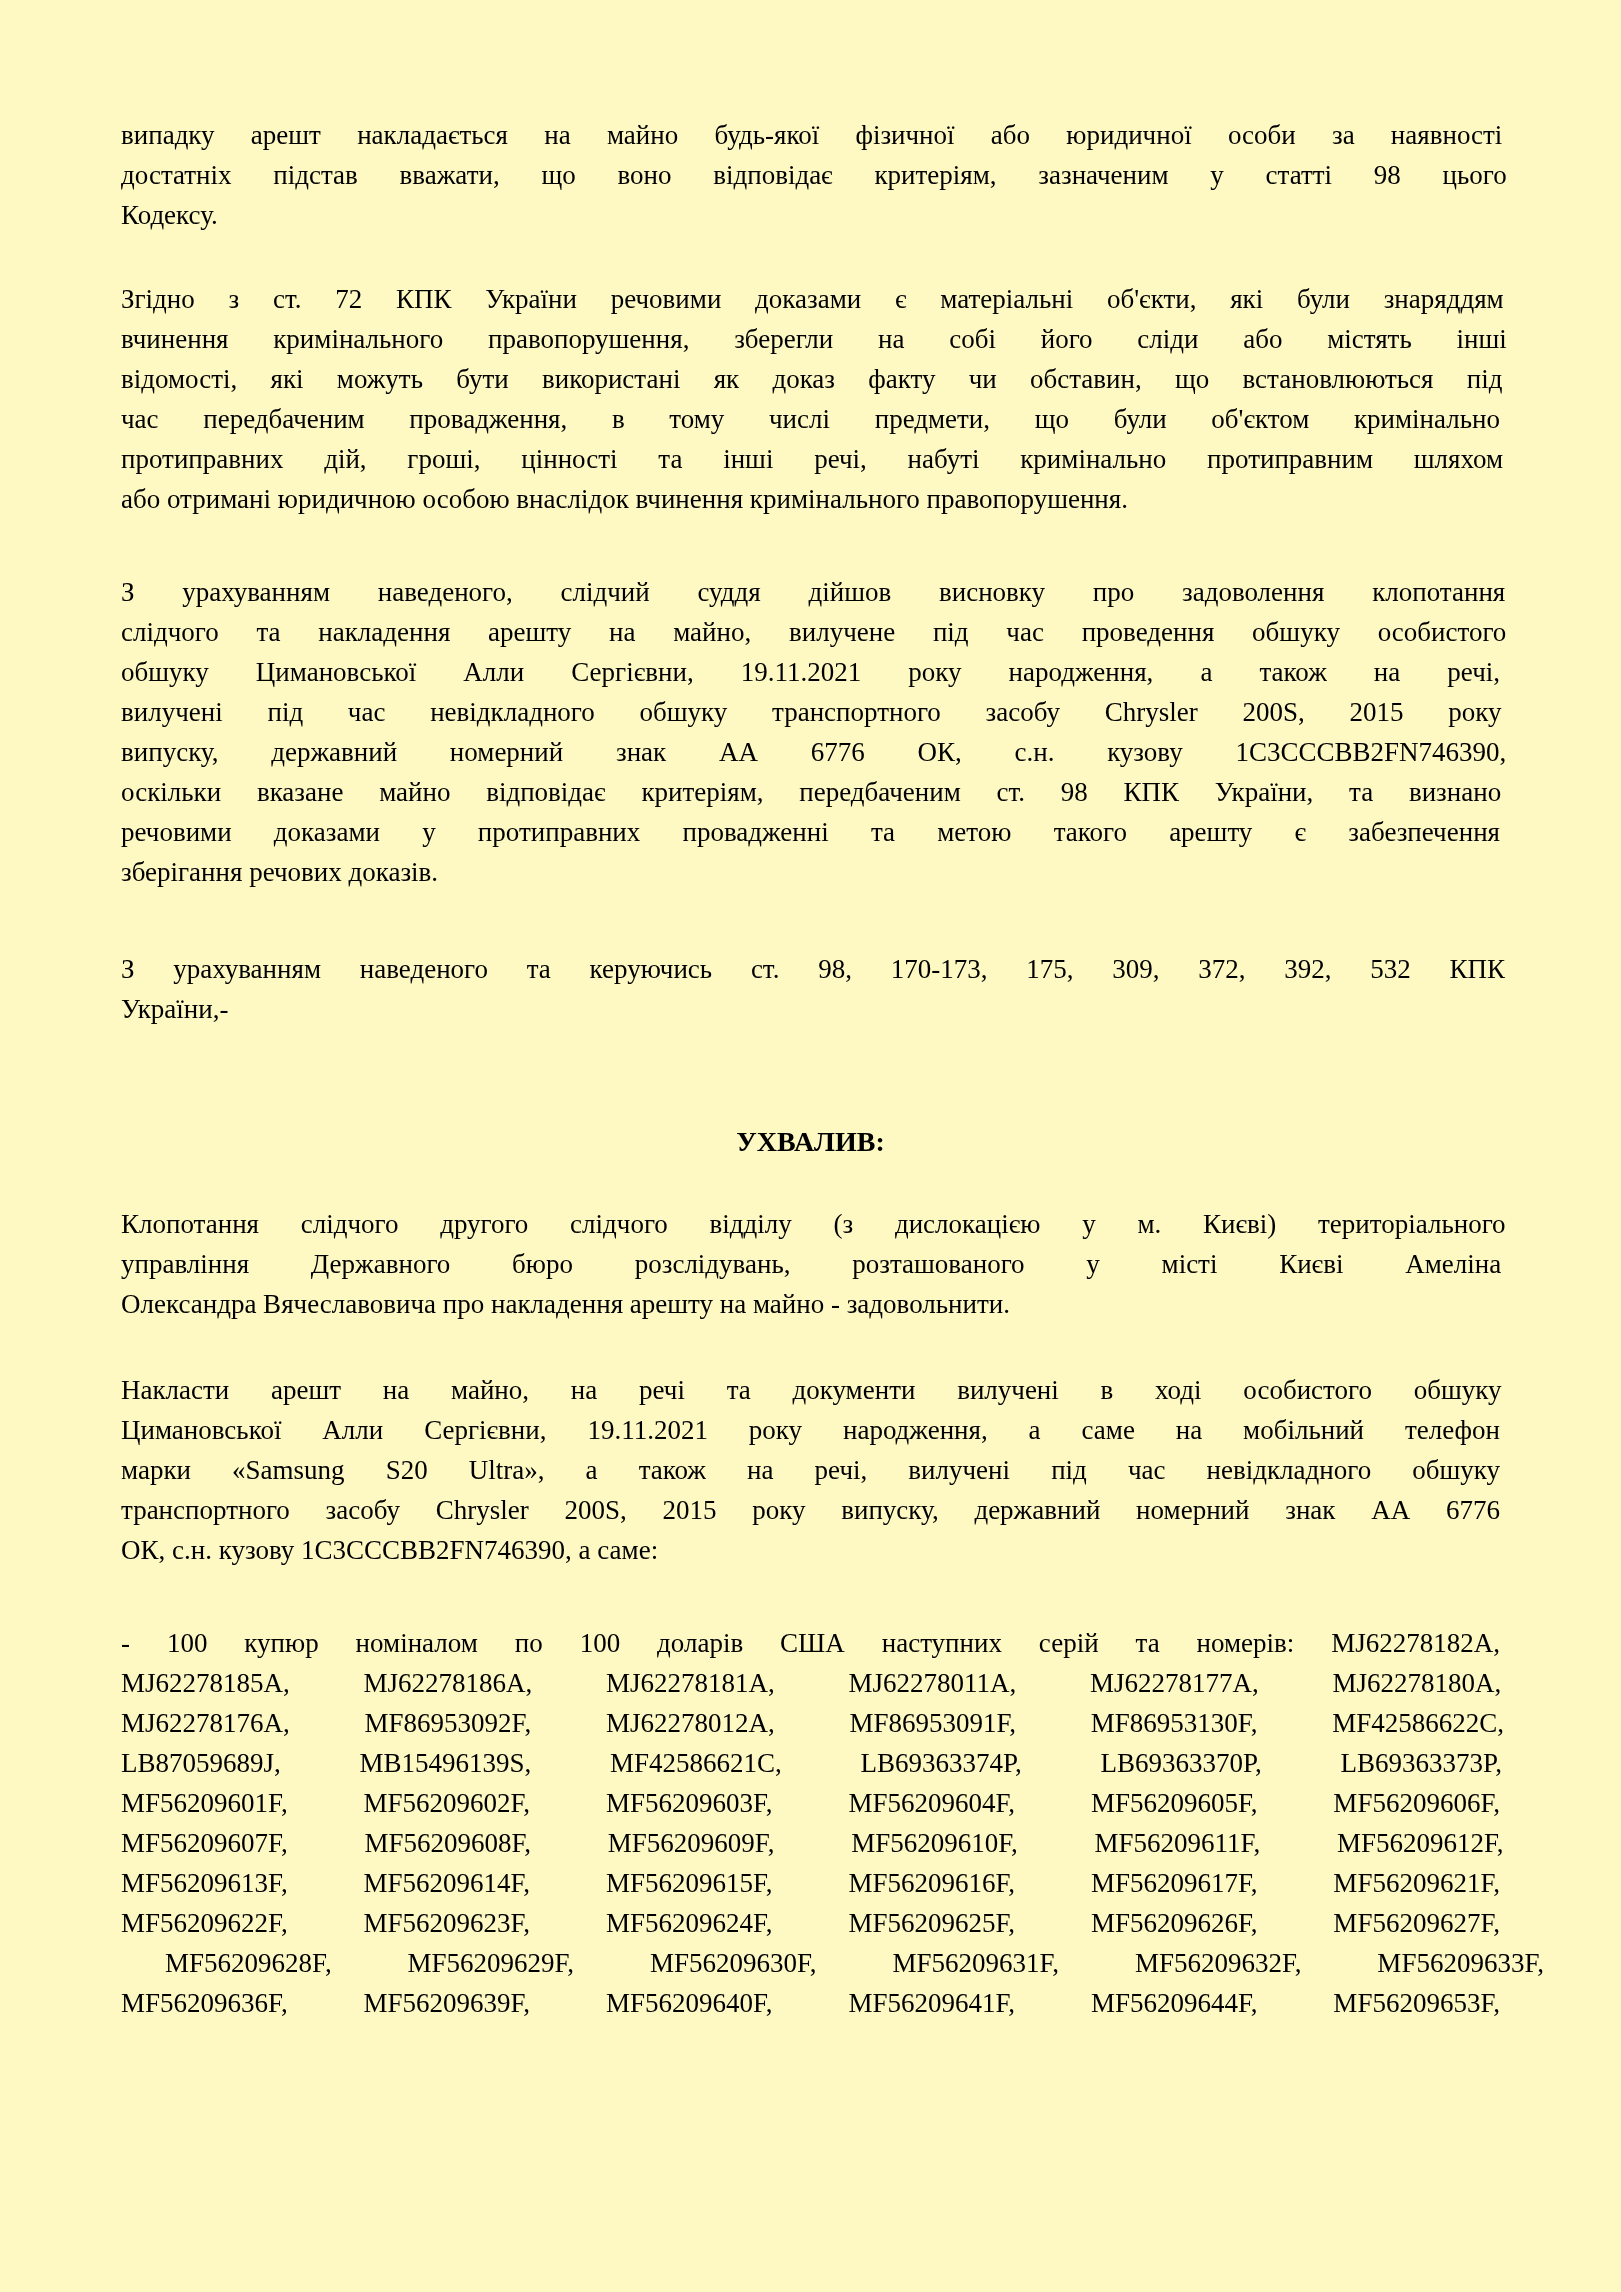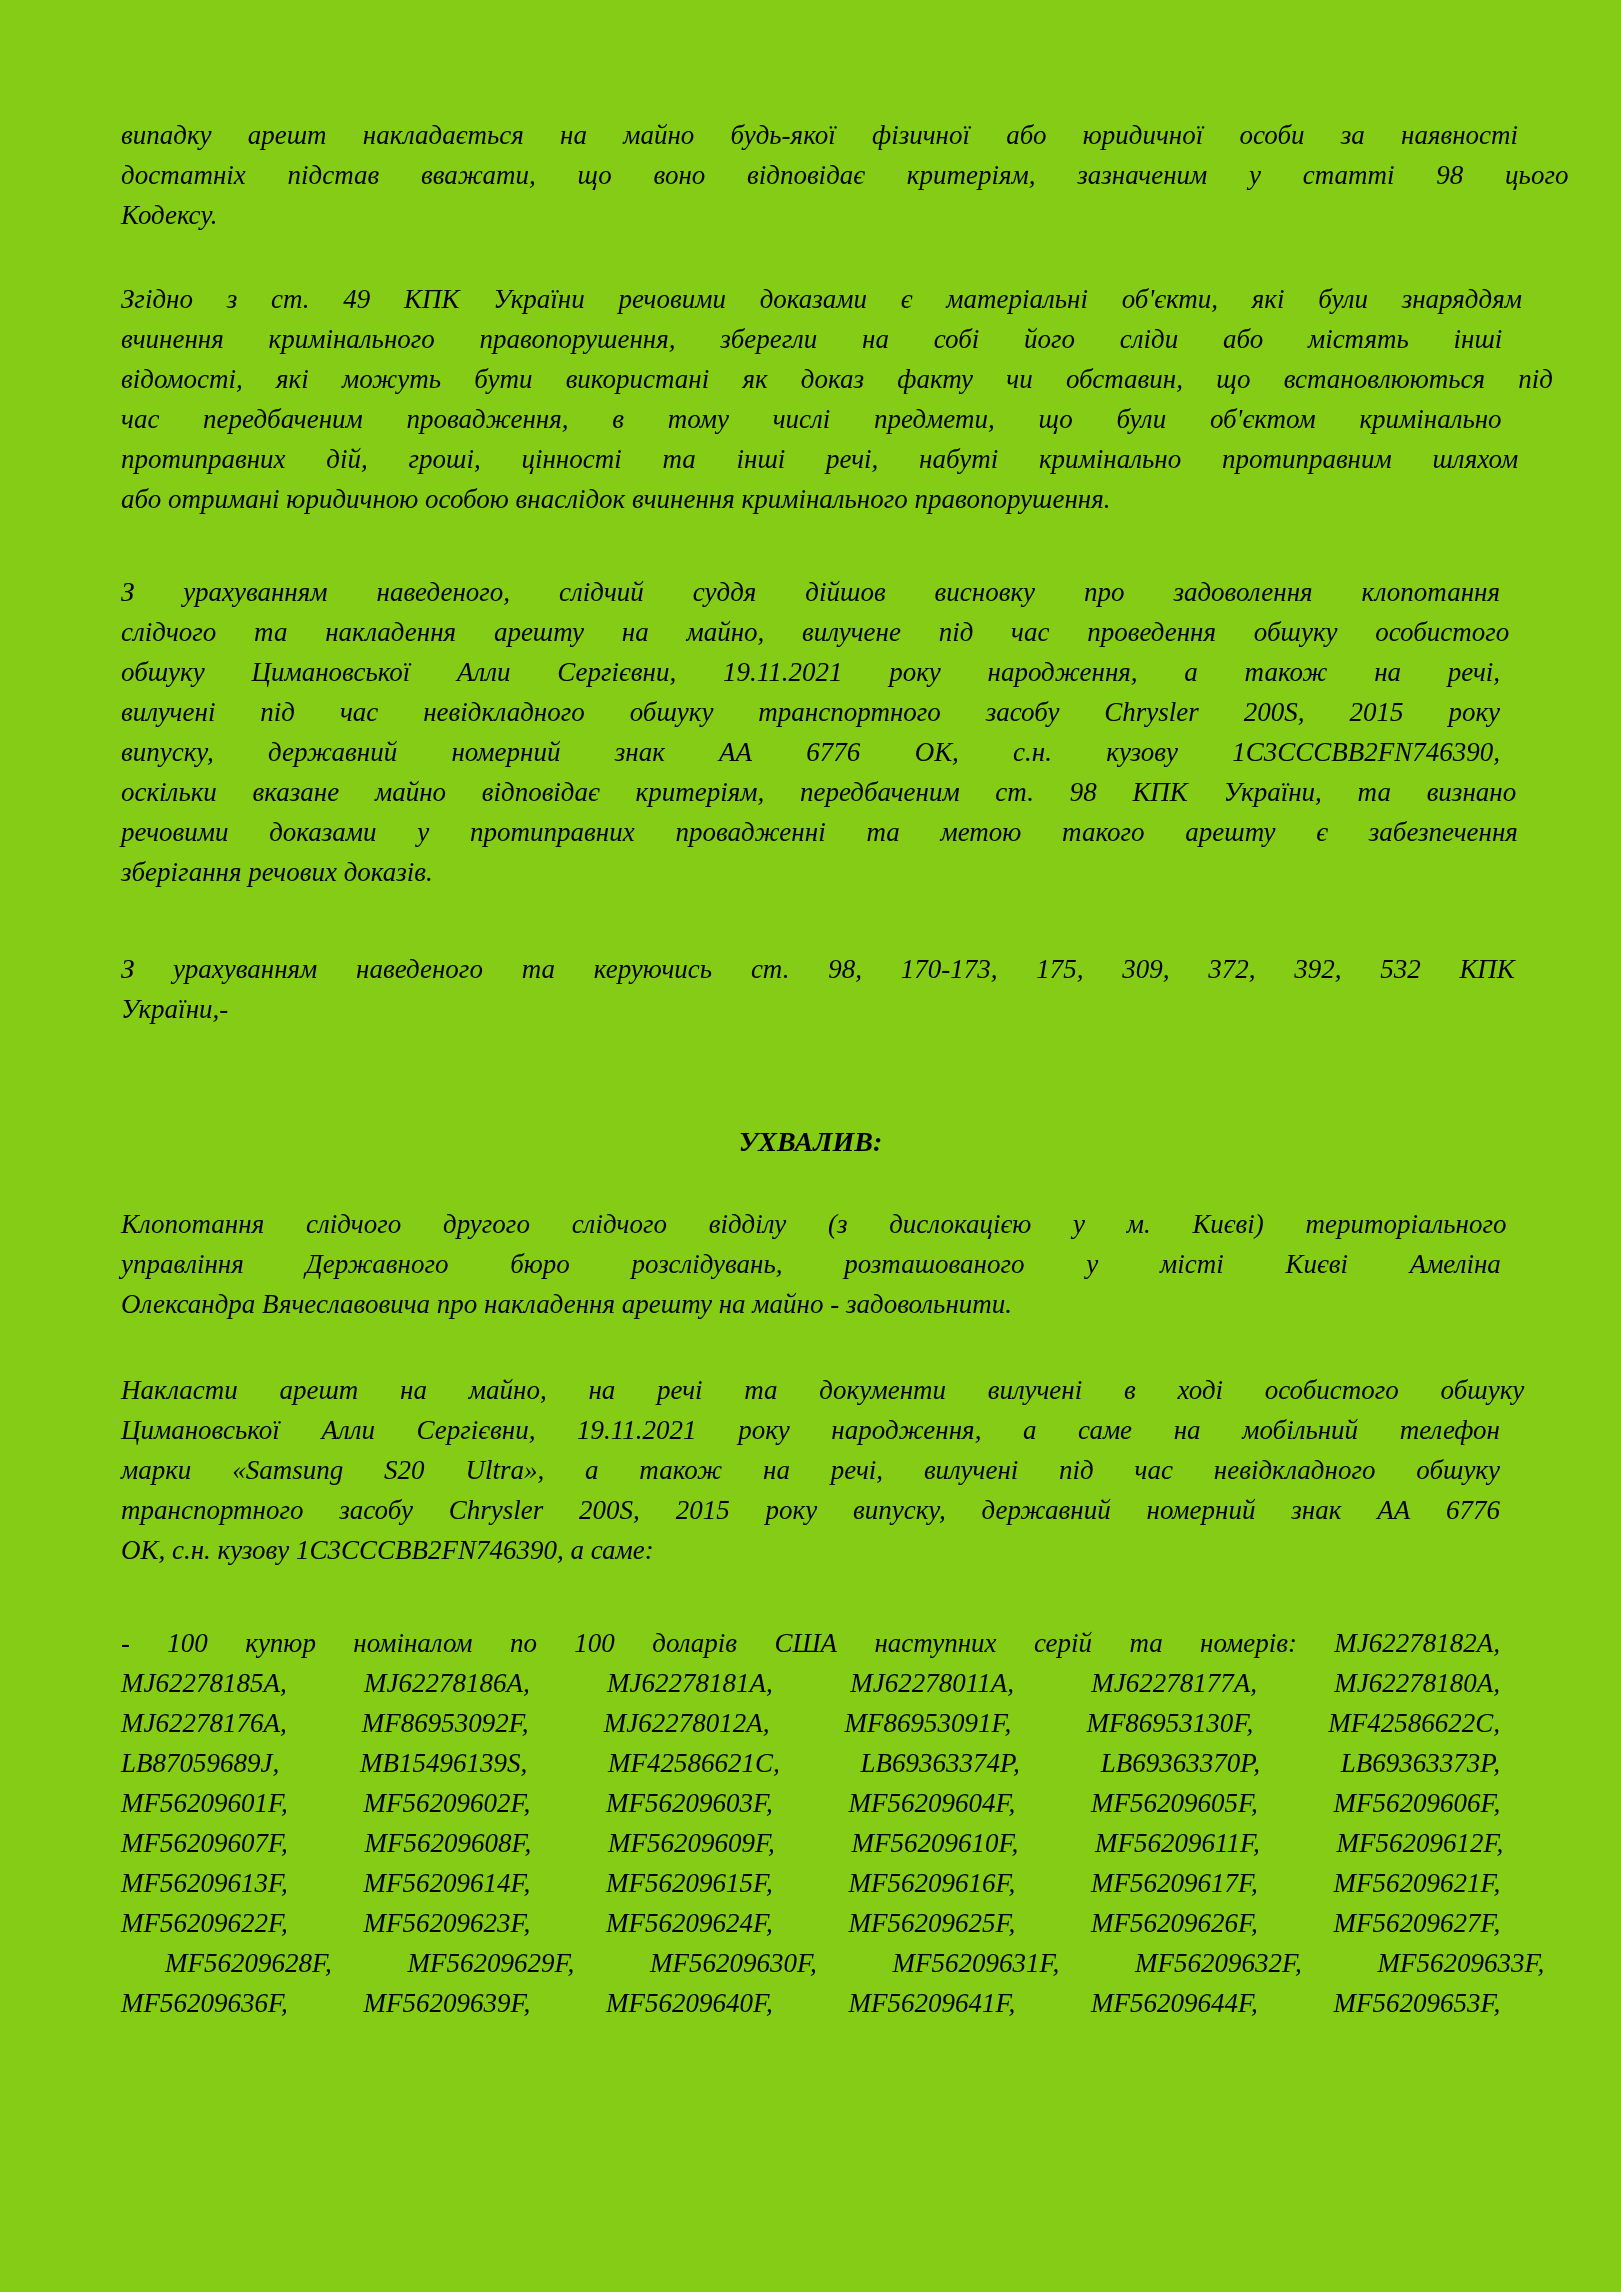--- a/index.html
+++ b/index.html
@@ -13,22 +13,21 @@
     position: relative;
     overflow: hidden;
     font-family: "Liberation Serif", "DejaVu Serif", serif;
     color: #000000;
   }
   .page {
     position: absolute;
     left: 0; top: 0;
     width: 1621px;
     height: 2293px;
-    background: #84cc16;
-    font-style: italic;
+    background: #fef9c3;
   }
   .para {
     position: absolute;
     left: 121px;
     width: 1379px;
     margin: 0;
   }
   .line {
     display: block;
     height: 40px;
@@ -60,21 +59,21 @@
 
 <div class="page">
 
   <p class="para" id="p1" style="top:115px;">
     <span class="line" style="display: block; word-spacing: 29.5px; width: 1379px;">випадку арешт накладається на майно будь-якої фізичної або юридичної особи за наявності</span>
     <span class="line" style="display: block; word-spacing: 35px; width: 1379px;">достатніх підстав вважати, що воно відповідає критеріям, зазначеним у статті 98 цього</span>
     <span class="line last">Кодексу.</span>
   </p>
 
   <p class="para" id="p2" style="top:279px;">
-    <span class="line" style="display: block; word-spacing: 27px; width: 1379px;">Згідно з ст. 49 КПК України речовими доказами є матеріальні об'єкти, які були знаряддям</span>
+    <span class="line" style="display: block; word-spacing: 27px; width: 1379px;">Згідно з ст. 72 КПК України речовими доказами є матеріальні об'єкти, які були знаряддям</span>
     <span class="line" style="display: block; word-spacing: 38px; width: 1379px;">вчинення кримінального правопорушення, зберегли на собі його сліди або містять інші</span>
     <span class="line" style="display: block; word-spacing: 26.5px; width: 1379px;">відомості, які можуть бути використані як доказ факту чи обставин, що встановлюються під</span>
     <span class="line" style="display: block; word-spacing: 37px; width: 1379px;">час передбаченим провадження, в тому числі предмети, що були об'єктом кримінально</span>
     <span class="line" style="display: block; word-spacing: 34px; width: 1379px;">протиправних дій, гроші, цінності та інші речі, набуті кримінально протиправним шляхом</span>
     <span class="line last">або отримані юридичною особою внаслідок вчинення кримінального правопорушення.</span>
   </p>
 
   <p class="para" id="p3" style="top:572px;">
     <span class="line" style="display: block; word-spacing: 41px; width: 1379px;">З урахуванням наведеного, слідчий суддя дійшов висновку про задоволення клопотання</span>
     <span class="line" style="display: block; word-spacing: 31px; width: 1379px;">слідчого та накладення арешту на майно, вилучене під час проведення обшуку особистого</span>

